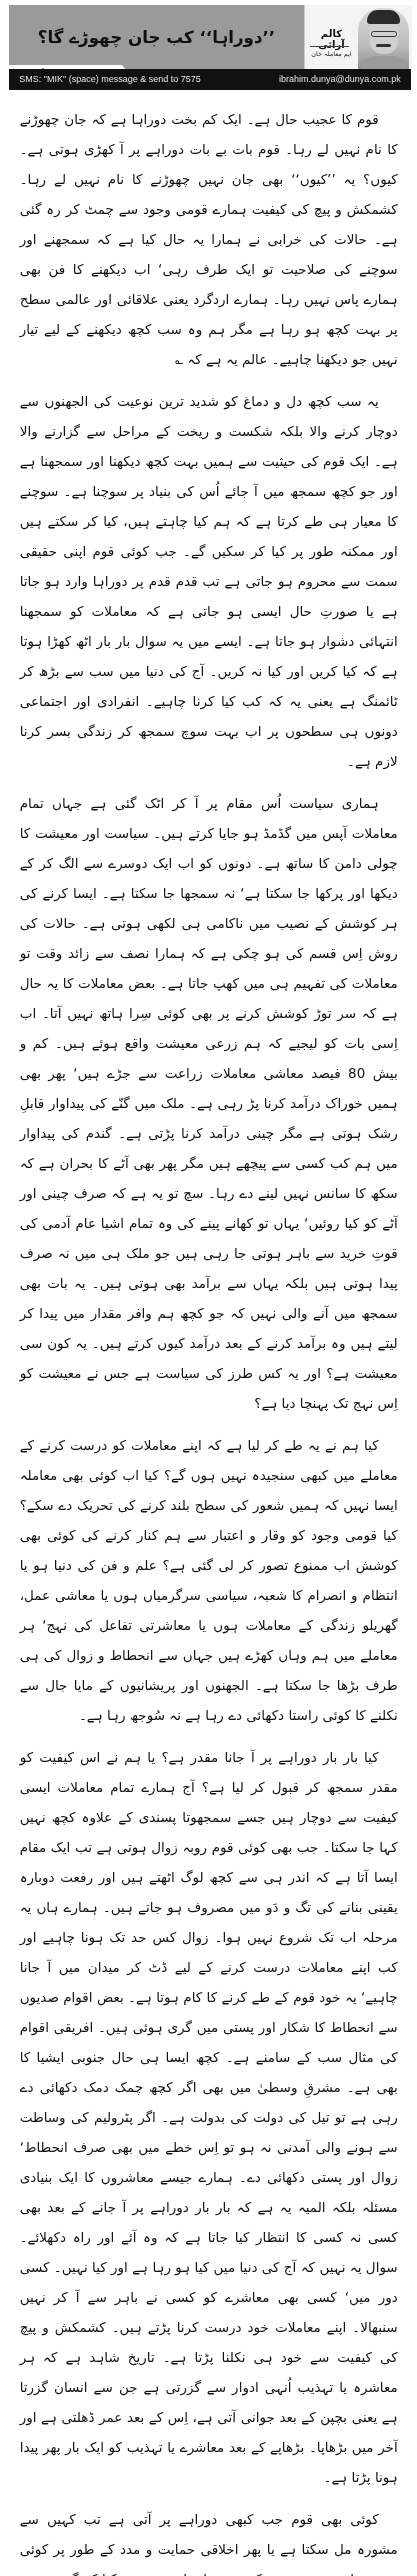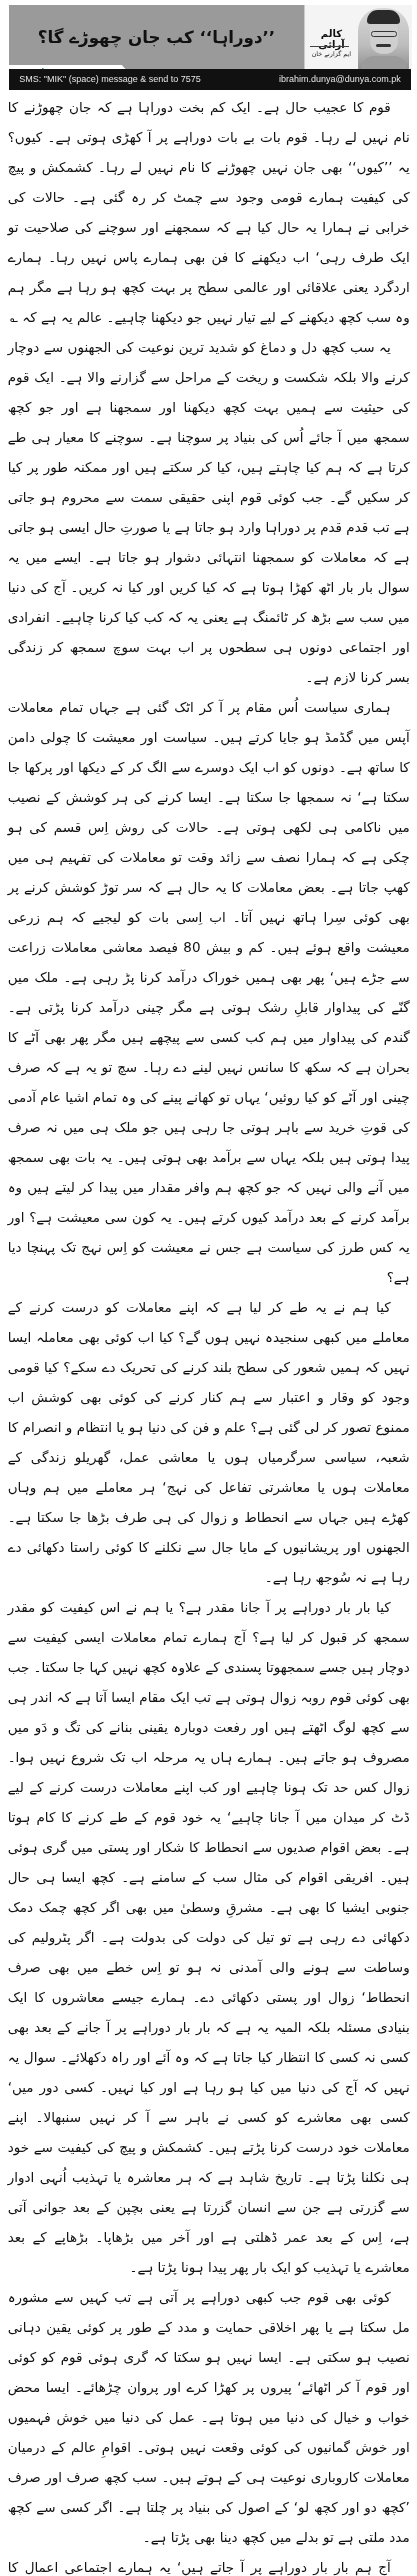--- a/index.html
+++ b/index.html
@@ -18,36 +18,36 @@
   .photo .face { position: absolute; left: 11.6px; top: 10.3px; width: 28px; height: 36px; background: #cfcfcf; border-radius: 14px 14px 13px 13px; }
   .photo .glasses { position: absolute; left: 13px; top: 23px; width: 26px; height: 6.4px; border: 1.3px solid #333; border-radius: 2.6px; box-sizing: border-box; }
   .photo .mustache { position: absolute; left: 18px; top: 36px; width: 15.4px; height: 3.2px; background: #333; border-radius: 1.9px; }
   .photo .body { position: absolute; left: 2.6px; top: 48px; width: 46px; height: 19px; background: #9b9b9b; border-radius: 13px 13px 0 0; }
   .sms-bar { position: absolute; left: 0; top: 64px; width: 402px; height: 20.5px; background: #111; color: #e6e6e6;
              font-family: "Liberation Sans", sans-serif; font-size: 9px; line-height: 20.5px; }
   .sms-left { position: absolute; left: 10.3px; top: 0; }
   .sms-right { position: absolute; right: 10.3px; top: 0; }
   .article { position: absolute; left: 7.7px; top: 92px; width: 402px; direction: rtl; text-align: justify; text-align-last: right;
              font-family: "DejaVu Sans", sans-serif; font-size: 13.5px; line-height: 30px; color: #111; }
-  .article p { margin: 0; text-indent: 0; }
+  .article p { margin: 12px; text-indent: 0; }
   .article p.indent { text-indent: 19px; }
   .article p.verse { text-align: center; text-align-last: center; padding-left: 77px; }
 </style>
 </head>
 <body>
 
 <div class="header">
   <div class="title-band">
     <div class="title-text">’’دوراہا‘‘ کب جان چھوڑے گا؟</div>
     <div class="date-tab">October,07,2021</div>
   </div>
   <div class="author-box">
     <div class="col-name">کالم آرائی</div>
     <div class="author-divider"></div>
-    <div class="author-name">ایم گزارنے خان</div>
+    <div class="author-name">ایم معاملہ خان</div>
     <div class="photo">
       <div class="body"></div>
       <div class="face"></div>
       <div class="hair"></div>
       <div class="glasses"></div>
       <div class="mustache"></div>
     </div>
   </div>
   <div class="sms-bar">
     <span class="sms-left">SMS: "MIK" (space) message &amp; send to 7575</span>

